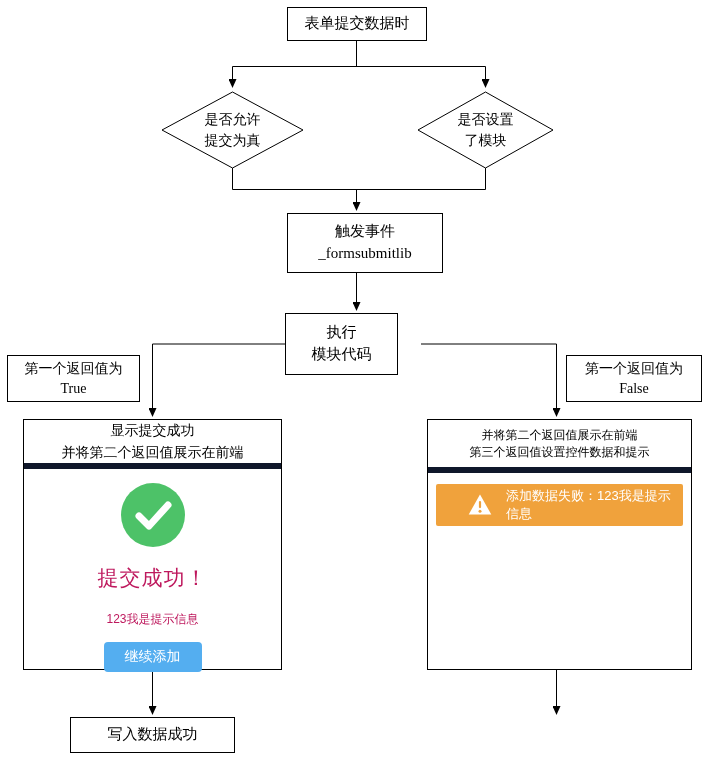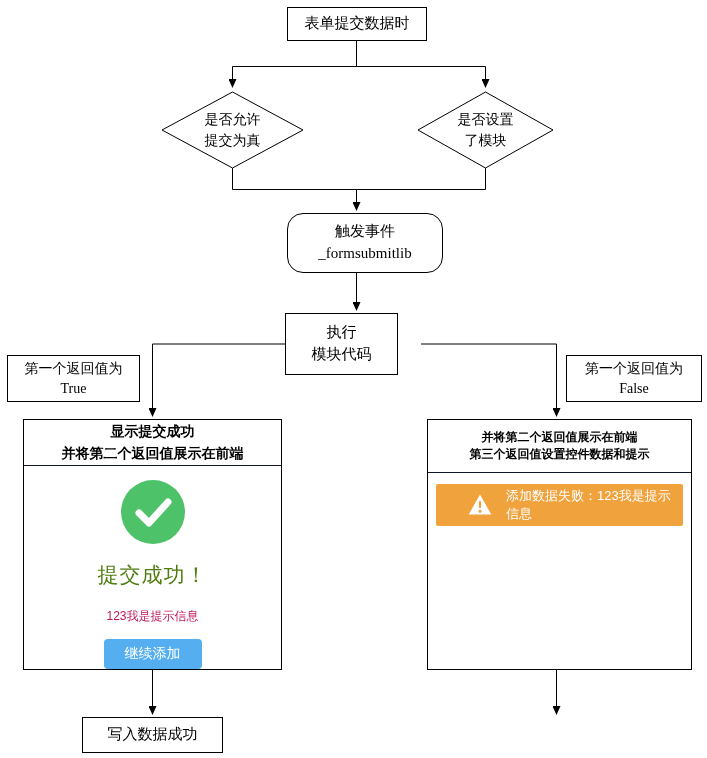--- a/index.html
+++ b/index.html
@@ -17,31 +17,31 @@
   }
   .diamond-label {
     position: absolute; display: flex; flex-direction: column; align-items: center;
     justify-content: center; text-align: center; font-size: 14px; line-height: 1.5;
   }
   .panel {
     position: absolute; border: 1px solid #000; background: #fff;
     display: flex; flex-direction: column; align-items: stretch;
   }
   .panel-header {
-    border-bottom: 1px solid #0f172a; text-align: center;
-    display: flex; flex-direction: column; justify-content: center; font-weight: bold;
+    border-bottom: 6px solid #0f172a; text-align: center;
+    display: flex; flex-direction: column; justify-content: center;
   }
   .left-header { height: 49px; font-size: 14px; line-height: 1.55; }
   .right-header { height: 53px; font-size: 12px; line-height: 1.4; }
   .panel-body { flex: 1; display: flex; flex-direction: column; align-items: center; }
   .ui-font { font-family: "Liberation Sans", "DejaVu Sans", sans-serif; }
   .check-badge { margin-top: 14px; width: 64px; height: 64px; }
   .result-title {
     margin-top: 17px; font-size: 21px; letter-spacing: 1px;
-    color: #4d7c0f; font-weight: 400;
+    color: #be185d; font-weight: 400;
   }
   .result-msg { margin-top: 19px; font-size: 12px; color: #be185d; }
   .continue-btn {
     margin-top: 14px; width: 98px; height: 30px; border: none; border-radius: 4px;
     background: #54aef0; color: #fff; font-size: 14px; cursor: pointer;
     font-family: "Liberation Sans", "DejaVu Sans", sans-serif;
   }
   .alert-banner {
     margin: 11px 8px 0 8px; height: 42px; background: #f0a23c; border-radius: 2px;
     display: flex; align-items: center; padding-left: 31px; gap: 13px;
@@ -87,21 +87,21 @@
 
   <div class="diamond-label" style="left:172px; top:106px; width:121px; height:48px;">
     <span>是否允许</span>
     <span>提交为真</span>
   </div>
   <div class="diamond-label" style="left:425px; top:106px; width:121px; height:48px;">
     <span>是否设置</span>
     <span>了模块</span>
   </div>
 
-  <div class="node" style="left:287px; top:213px; width:156px; height:60px;border-radius:16px;">
+  <div class="node" style="left:287px; top:213px; width:156px; height:60px;">
     <span>触发事件</span>
     <span>_formsubmitlib</span>
   </div>
 
   <div class="node" style="left:285px; top:313px; width:113px; height:62px;">
     <span>执行</span>
     <span>模块代码</span>
   </div>
 
   <div class="node" style="left:7px; top:355px; width:133px; height:47px; font-size:14px; line-height:1.4;">
@@ -139,17 +139,17 @@
         <svg class="warn-icon" viewBox="0 0 24 24">
           <path d="M12 1.5 L23.3 21.5 H0.7 Z" fill="#fff"></path>
           <rect x="10.9" y="8" width="2.2" height="7.2" rx="1.1" fill="#f0a23c"></rect>
           <circle cx="12" cy="18.2" r="1.5" fill="#f0a23c"></circle>
         </svg>
         <span>添加数据失败：123我是提示信息</span>
       </div>
     </div>
   </div>
 
-  <div class="node" style="left:82px; top:717px; width:141px; height:36px;">
+  <div class="node" style="left:70px; top:717px; width:165px; height:36px;">
     <span>写入数据成功</span>
   </div>
 
 </div>
 
 </body></html>

